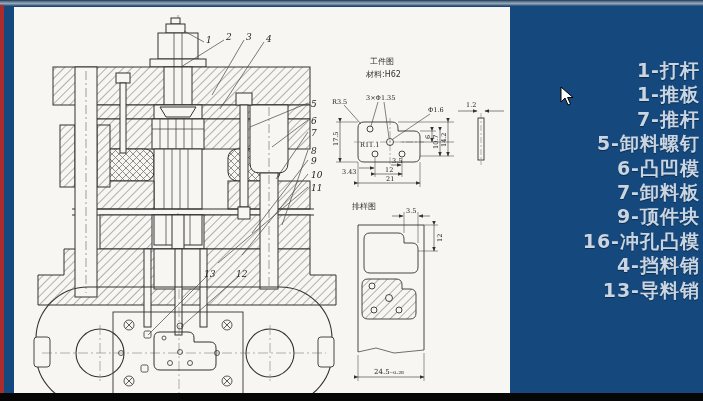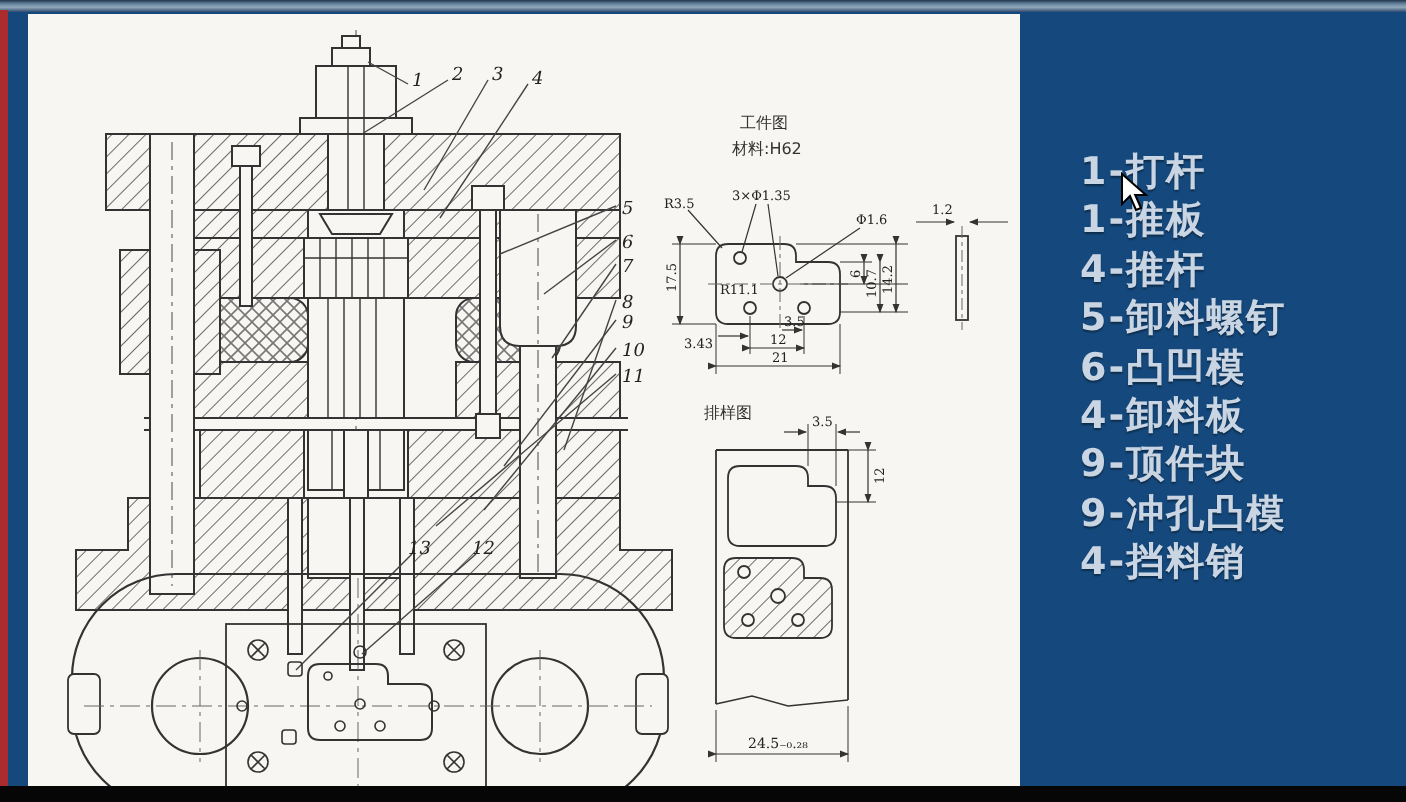--- a/index.html
+++ b/index.html
@@ -2,21 +2,21 @@
 <html><head>
 <meta charset="utf-8">
 <style>
   html,body{margin:0;padding:0;}
   .slide{position:relative;width:703px;height:401px;background:#15497d;overflow:hidden;font-family:"DejaVu Sans","Liberation Sans",sans-serif;}
   .topbar{position:absolute;left:0;top:0;width:703px;height:6px;background:linear-gradient(#22354a 0%,#61809c 30%,#94a8b9 60%,#2c4a70 100%);}
   .redstripe{position:absolute;left:0;top:5px;width:4px;height:389px;background:#ab2c2c;}
   .panel{position:absolute;left:14px;top:7px;width:496px;height:386px;background:#f7f6f2;}
   .blackbar{position:absolute;left:0;top:393px;width:703px;height:8px;background:#060606;}
   .partslist{position:absolute;left:524px;top:58px;width:176px;}
-  .partslist ul{list-style:none;margin:16px;padding:0;}
+  .partslist ul{list-style:none;margin:0;padding:0;text-align:right;}
   .partslist li{color:#c9d5e2;font-size:19px;line-height:24.4px;font-weight:bold;letter-spacing:1px;white-space:nowrap;text-shadow:0 1px 1px rgba(0,0,0,.4);}
   .cursor{position:absolute;left:560px;top:86px;}
   svg text{font-family:"DejaVu Serif","Liberation Serif",serif;fill:#222;}
   .lbl{font-family:"DejaVu Sans","Liberation Sans",sans-serif;fill:#333;}
 </style>
 </head>
 <body>
 
 <div class="slide">
   <div class="topbar"></div>
@@ -274,27 +274,28 @@
         <circle cx="156" cy="356" r="2.5" stroke-width="0.8"></circle>
         <circle cx="176" cy="356" r="2.5" stroke-width="0.8"></circle>
       </g>
     </svg>
   </div>
 
   <div class="partslist">
     <ul>
       <li>1-打杆</li>
       <li>1-推板</li>
-      <li>4-推杆</li>
+      <li>7-推杆</li>
       <li>5-卸料螺钉</li>
       <li>6-凸凹模</li>
-      <li>4-卸料板</li>
+      <li>7-卸料板</li>
       <li>9-顶件块</li>
-      <li>9-冲孔凸模</li>
+      <li>16-冲孔凸模</li>
       <li>4-挡料销</li>
+      <li>13-导料销</li>
     </ul>
   </div>
 
   <svg class="cursor" width="16" height="20">
     <polygon points="1,1 1,16 5,12 8,19 10.5,18 7.6,11.5 13,11.5" fill="#fff" stroke="#000" stroke-width="1"></polygon>
   </svg>
 
   <div class="blackbar"></div>
 </div>
 

